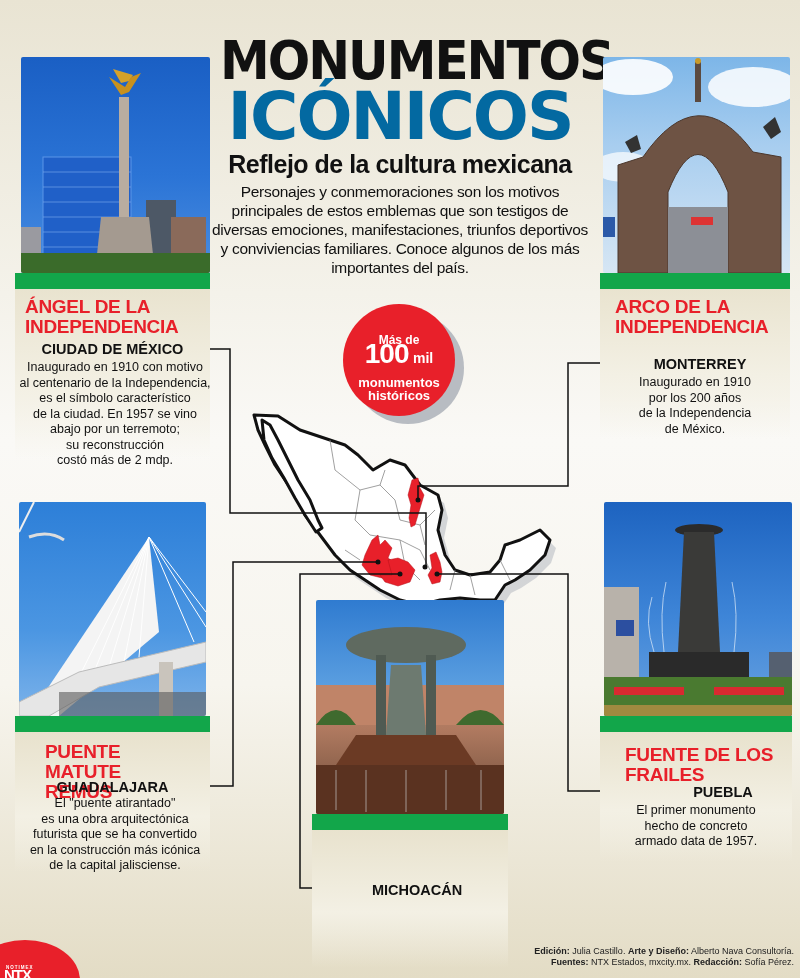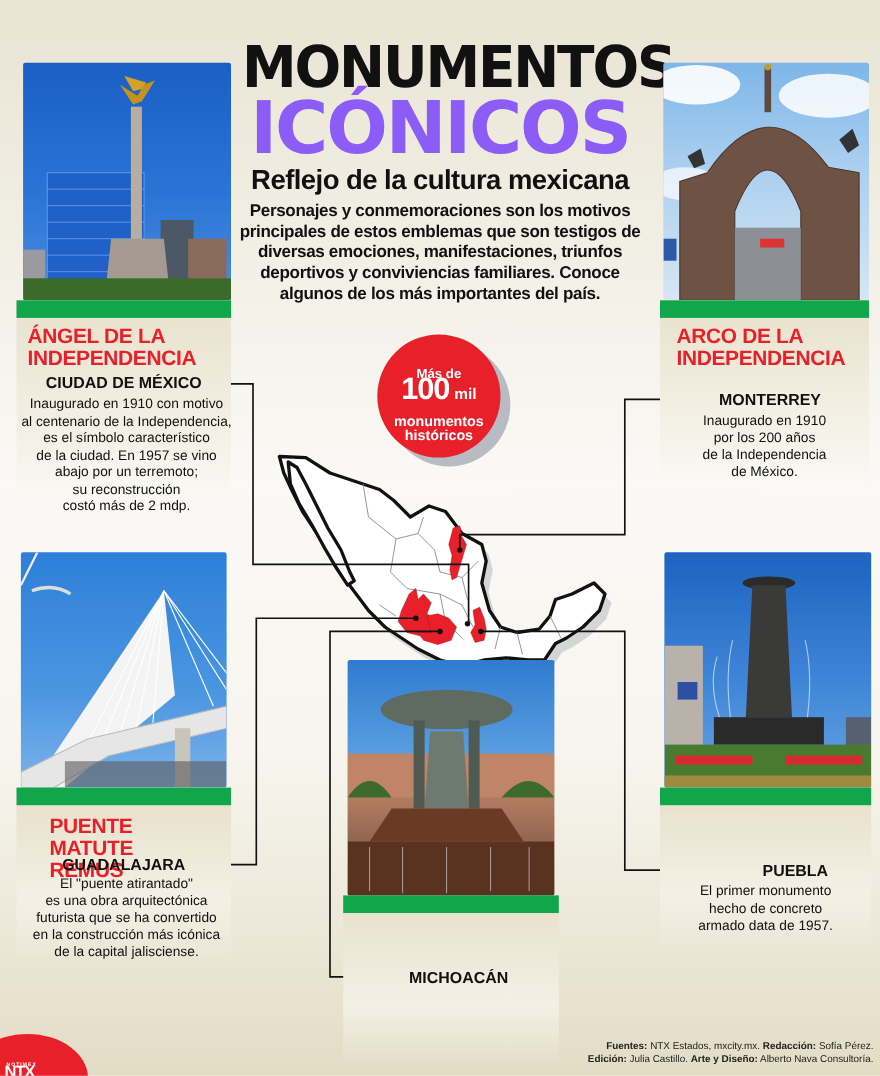--- a/index.html
+++ b/index.html
@@ -15,30 +15,30 @@
   
   .title-1 {
     left: 220px; top: 36px; width: 360px; text-align: center;
     font-family: "DejaVu Sans", sans-serif; font-weight: bold;
     font-size: 50px; line-height: 50px; letter-spacing: -2px; color: #111;
     transform: scaleY(1.05);
   }
   .title-2 {
     left: 220px; top: 84px; width: 360px; text-align: center;
     font-family: "DejaVu Sans", sans-serif; font-weight: bold;
-    font-size: 66px; line-height: 66px; letter-spacing: -2px; color: #8b5cf6;
+    font-size: 66px; line-height: 66px; letter-spacing: -2px; color: #0369a1;
   }
   .subtitle {
     left: 215px; top: 150px; width: 370px; text-align: center;
     font-weight: bold; font-size: 25px; line-height: 28px; color: #111;
     letter-spacing: -0.5px;
   }
   .intro {
     left: 210px; top: 182px; width: 380px; text-align: center;
-    font-size: 15.5px; line-height: 19px; color: #111; font-weight: bold;
+    font-size: 15.5px; line-height: 19px; color: #111; font-weight: normal;
     letter-spacing: -0.3px;
   }
 
   
   .card { position: absolute; }
   .photo {
     position: absolute; overflow: hidden; border-radius: 2px;
   }
   .greenbar { position: absolute; background: #12a64a; height: 16px; }
   .card-panel {
@@ -297,36 +297,37 @@
           <path d="M130,150 Q135,110 128,80"></path>
           <path d="M50,150 Q40,120 48,95"></path>
       </g>
       <rect x="0" y="175" width="188" height="39" fill="#4a7a30"></rect>
       <rect x="10" y="185" width="70" height="8" fill="#d82a30"></rect>
       <rect x="110" y="185" width="70" height="8" fill="#d82a30"></rect>
       <rect x="0" y="203" width="188" height="11" fill="#a08a40"></rect>
     </svg>
   </div>
   <div class="greenbar" style="left:0;top:214px;width:192px;"></div>
+  <div class="m-name" style="left:25px;top:243px;width:150px;">FUENTE DE LOS FRAILES</div>
   <div class="m-city" style="left:68px;top:282px;width:110px;">PUEBLA</div>
   <div class="m-desc" style="left:0;top:301px;width:192px;">El primer monumento
 hecho de concreto
 armado data de 1957.</div>
 </div>
 
 <div class="abs credits">
+  <div>
+    <b>Edición:</b>
+    <span>Julia Castillo.</span>
+    <b>Arte y Diseño:</b>
+    <span>Alberto Nava Consultoría.</span>
+  </div>
   <div>
     <b>Fuentes:</b>
     <span>NTX Estados, mxcity.mx.</span>
     <b>Redacción:</b>
     <span>Sofía Pérez.</span>
   </div>
-  <div>
-    <b>Edición:</b>
-    <span>Julia Castillo.</span>
-    <b>Arte y Diseño:</b>
-    <span>Alberto Nava Consultoría.</span>
-  </div>
 </div>
 
 <div class="abs ntx"></div>
 <div class="abs ntx-logo">NTX</div>
 <div class="abs ntx-sub">NOTIMEX</div>
 
 </body></html>

